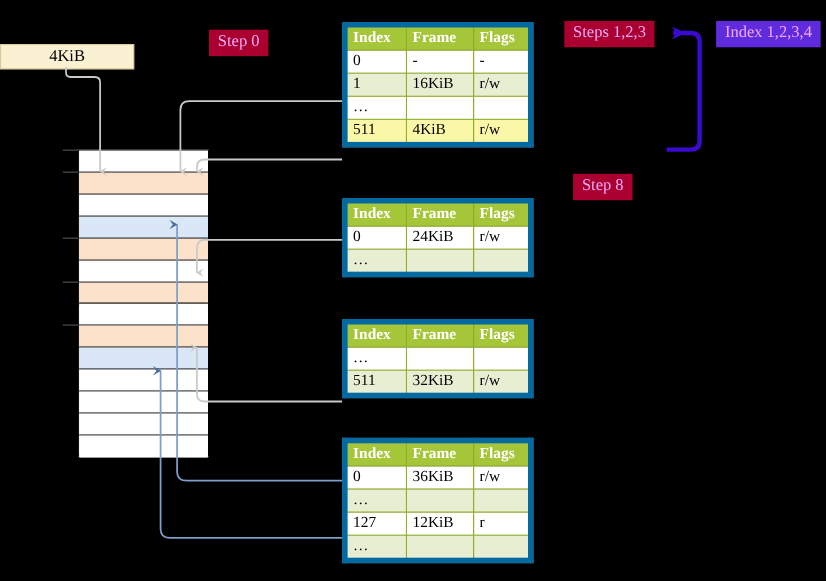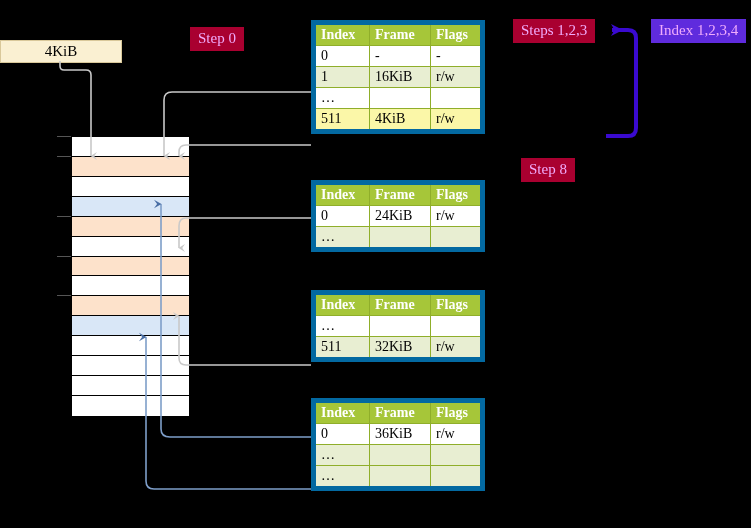--- a/index.html
+++ b/index.html
@@ -167,20 +167,25 @@
       <tr class="r-white">
         <td class="c-index">0</td>
         <td class="c-frame">36KiB</td>
         <td class="c-flags">r/w</td>
       </tr>
       <tr class="r-tint">
         <td class="c-index">…</td>
         <td class="c-frame"></td>
         <td class="c-flags"></td>
       </tr>
+      <tr class="r-white">
+        <td class="c-index">127</td>
+        <td class="c-frame">12KiB</td>
+        <td class="c-flags">r</td>
+      </tr>
       <tr class="r-tint">
         <td class="c-index">…</td>
         <td class="c-frame"></td>
         <td class="c-flags"></td>
       </tr>
     </tbody>
 </table>
 
 <svg id="wires" viewBox="0 0 751 528">
   <defs>

